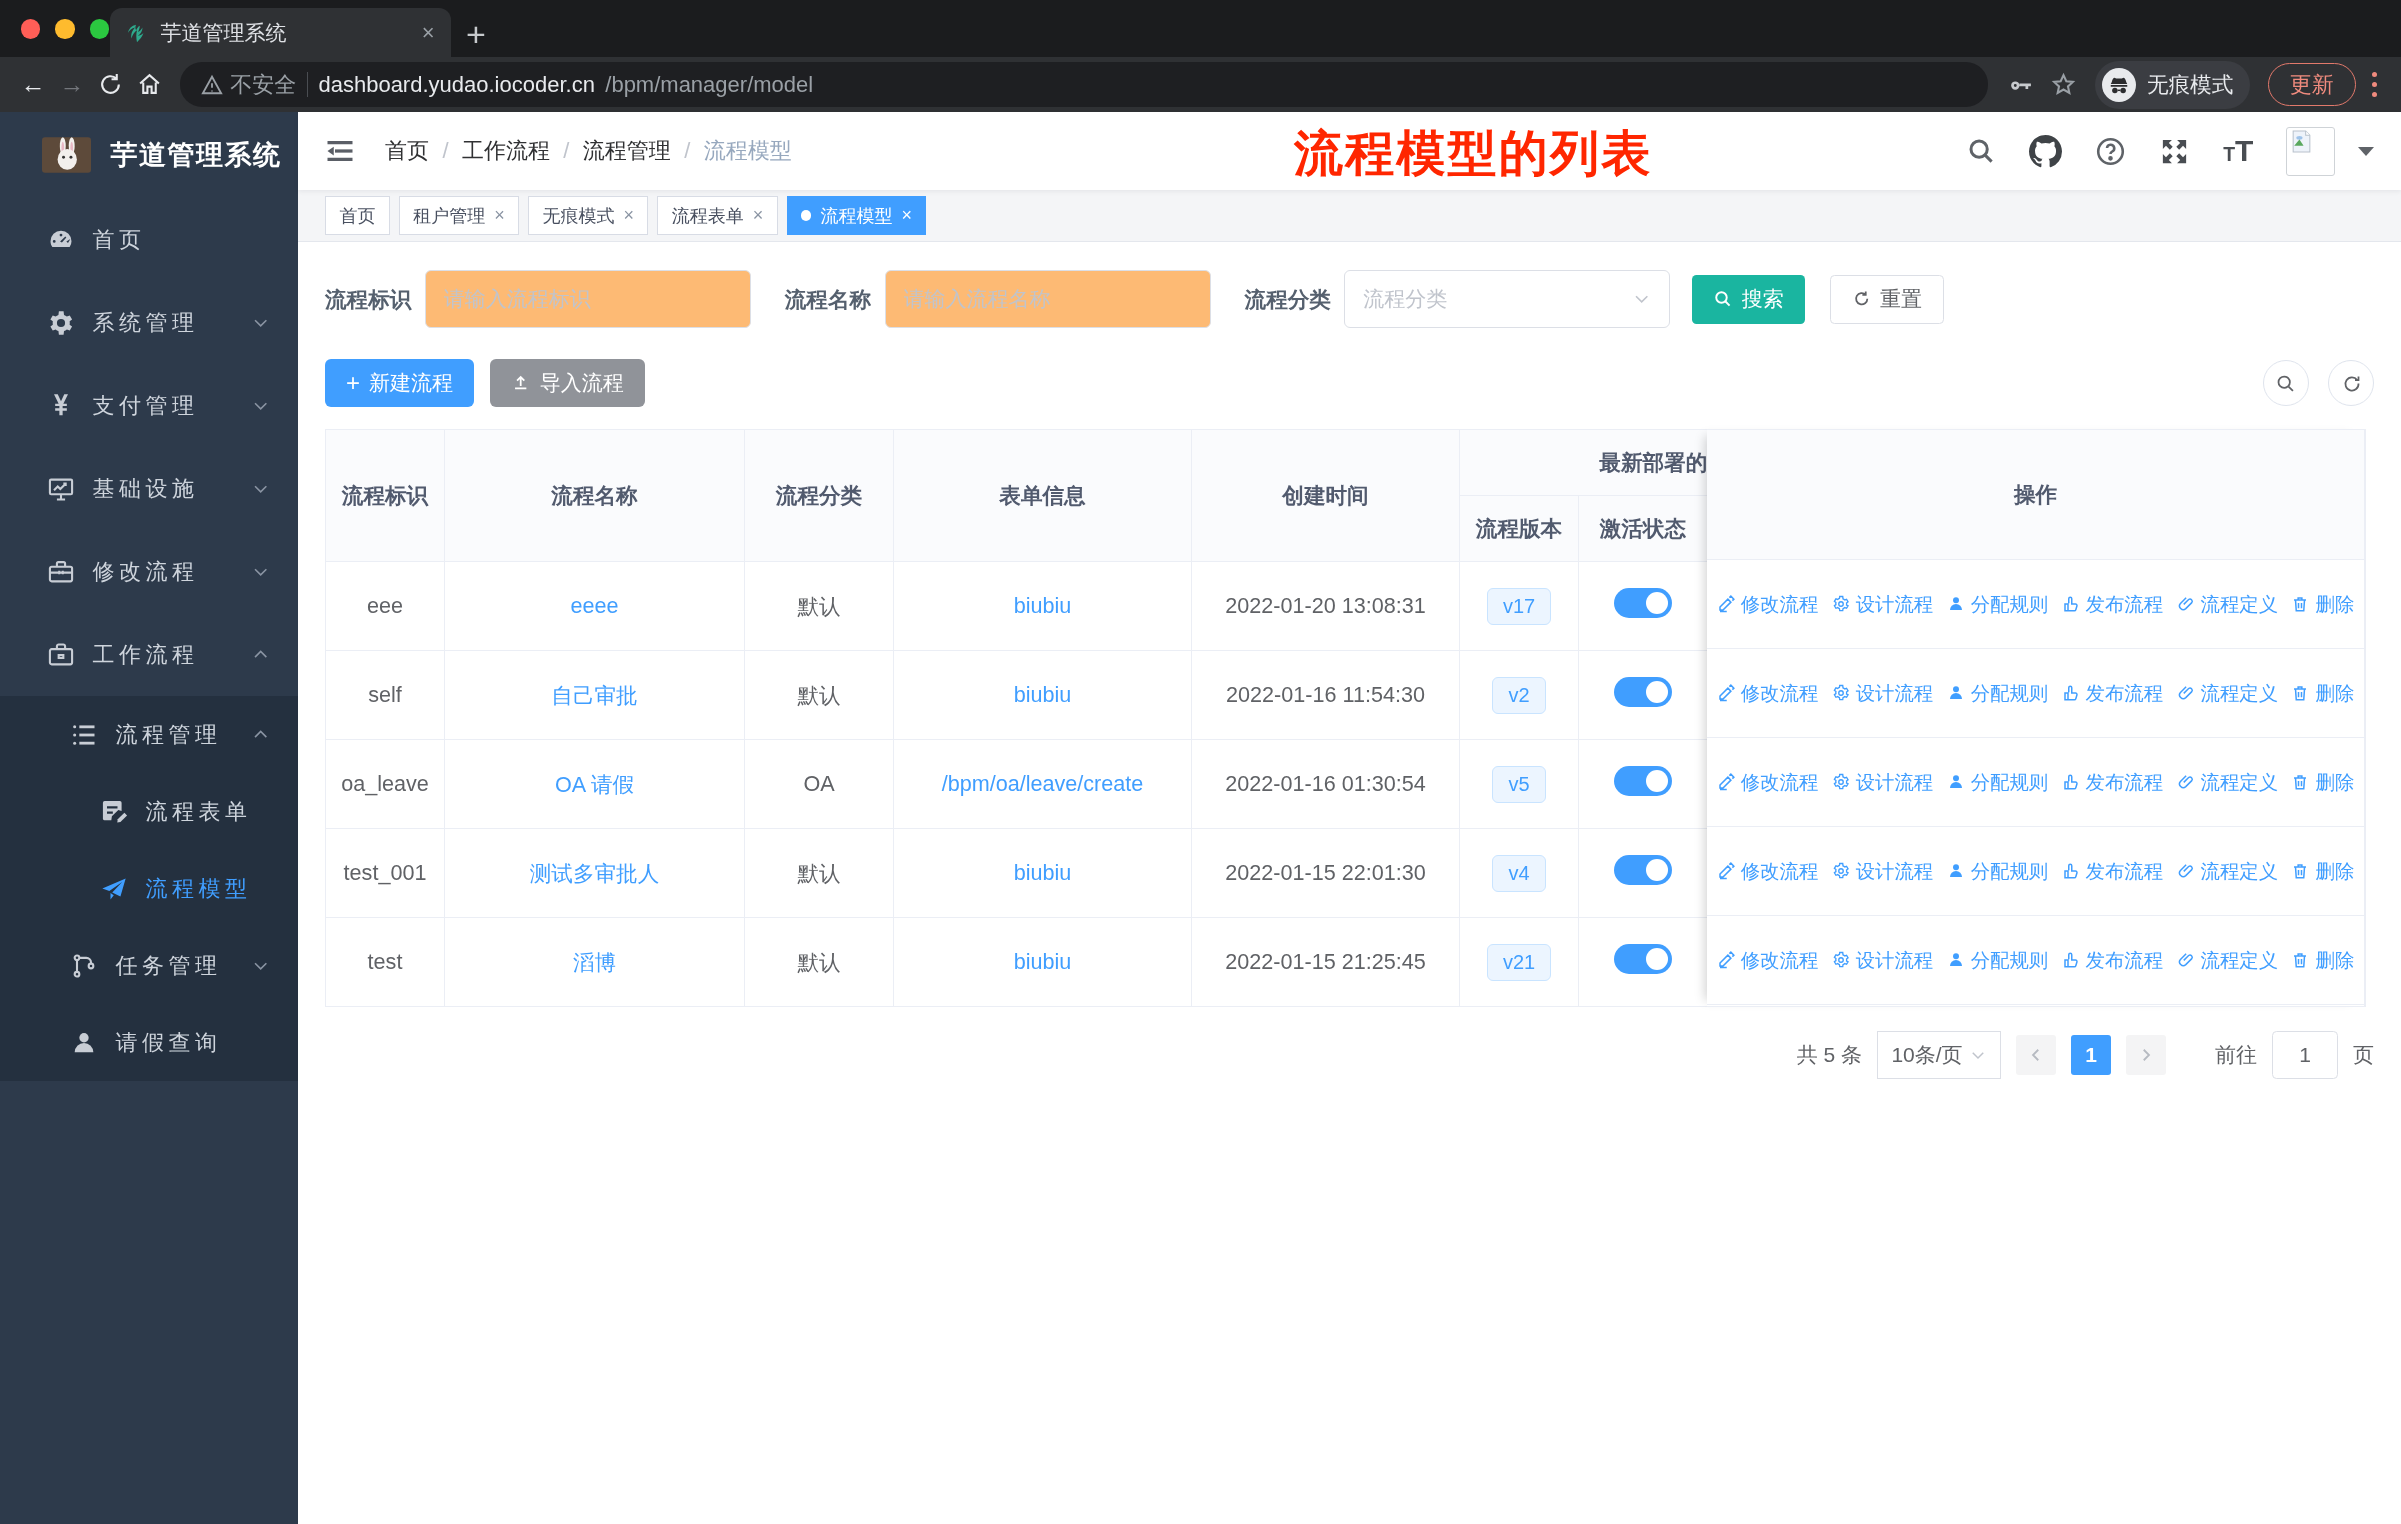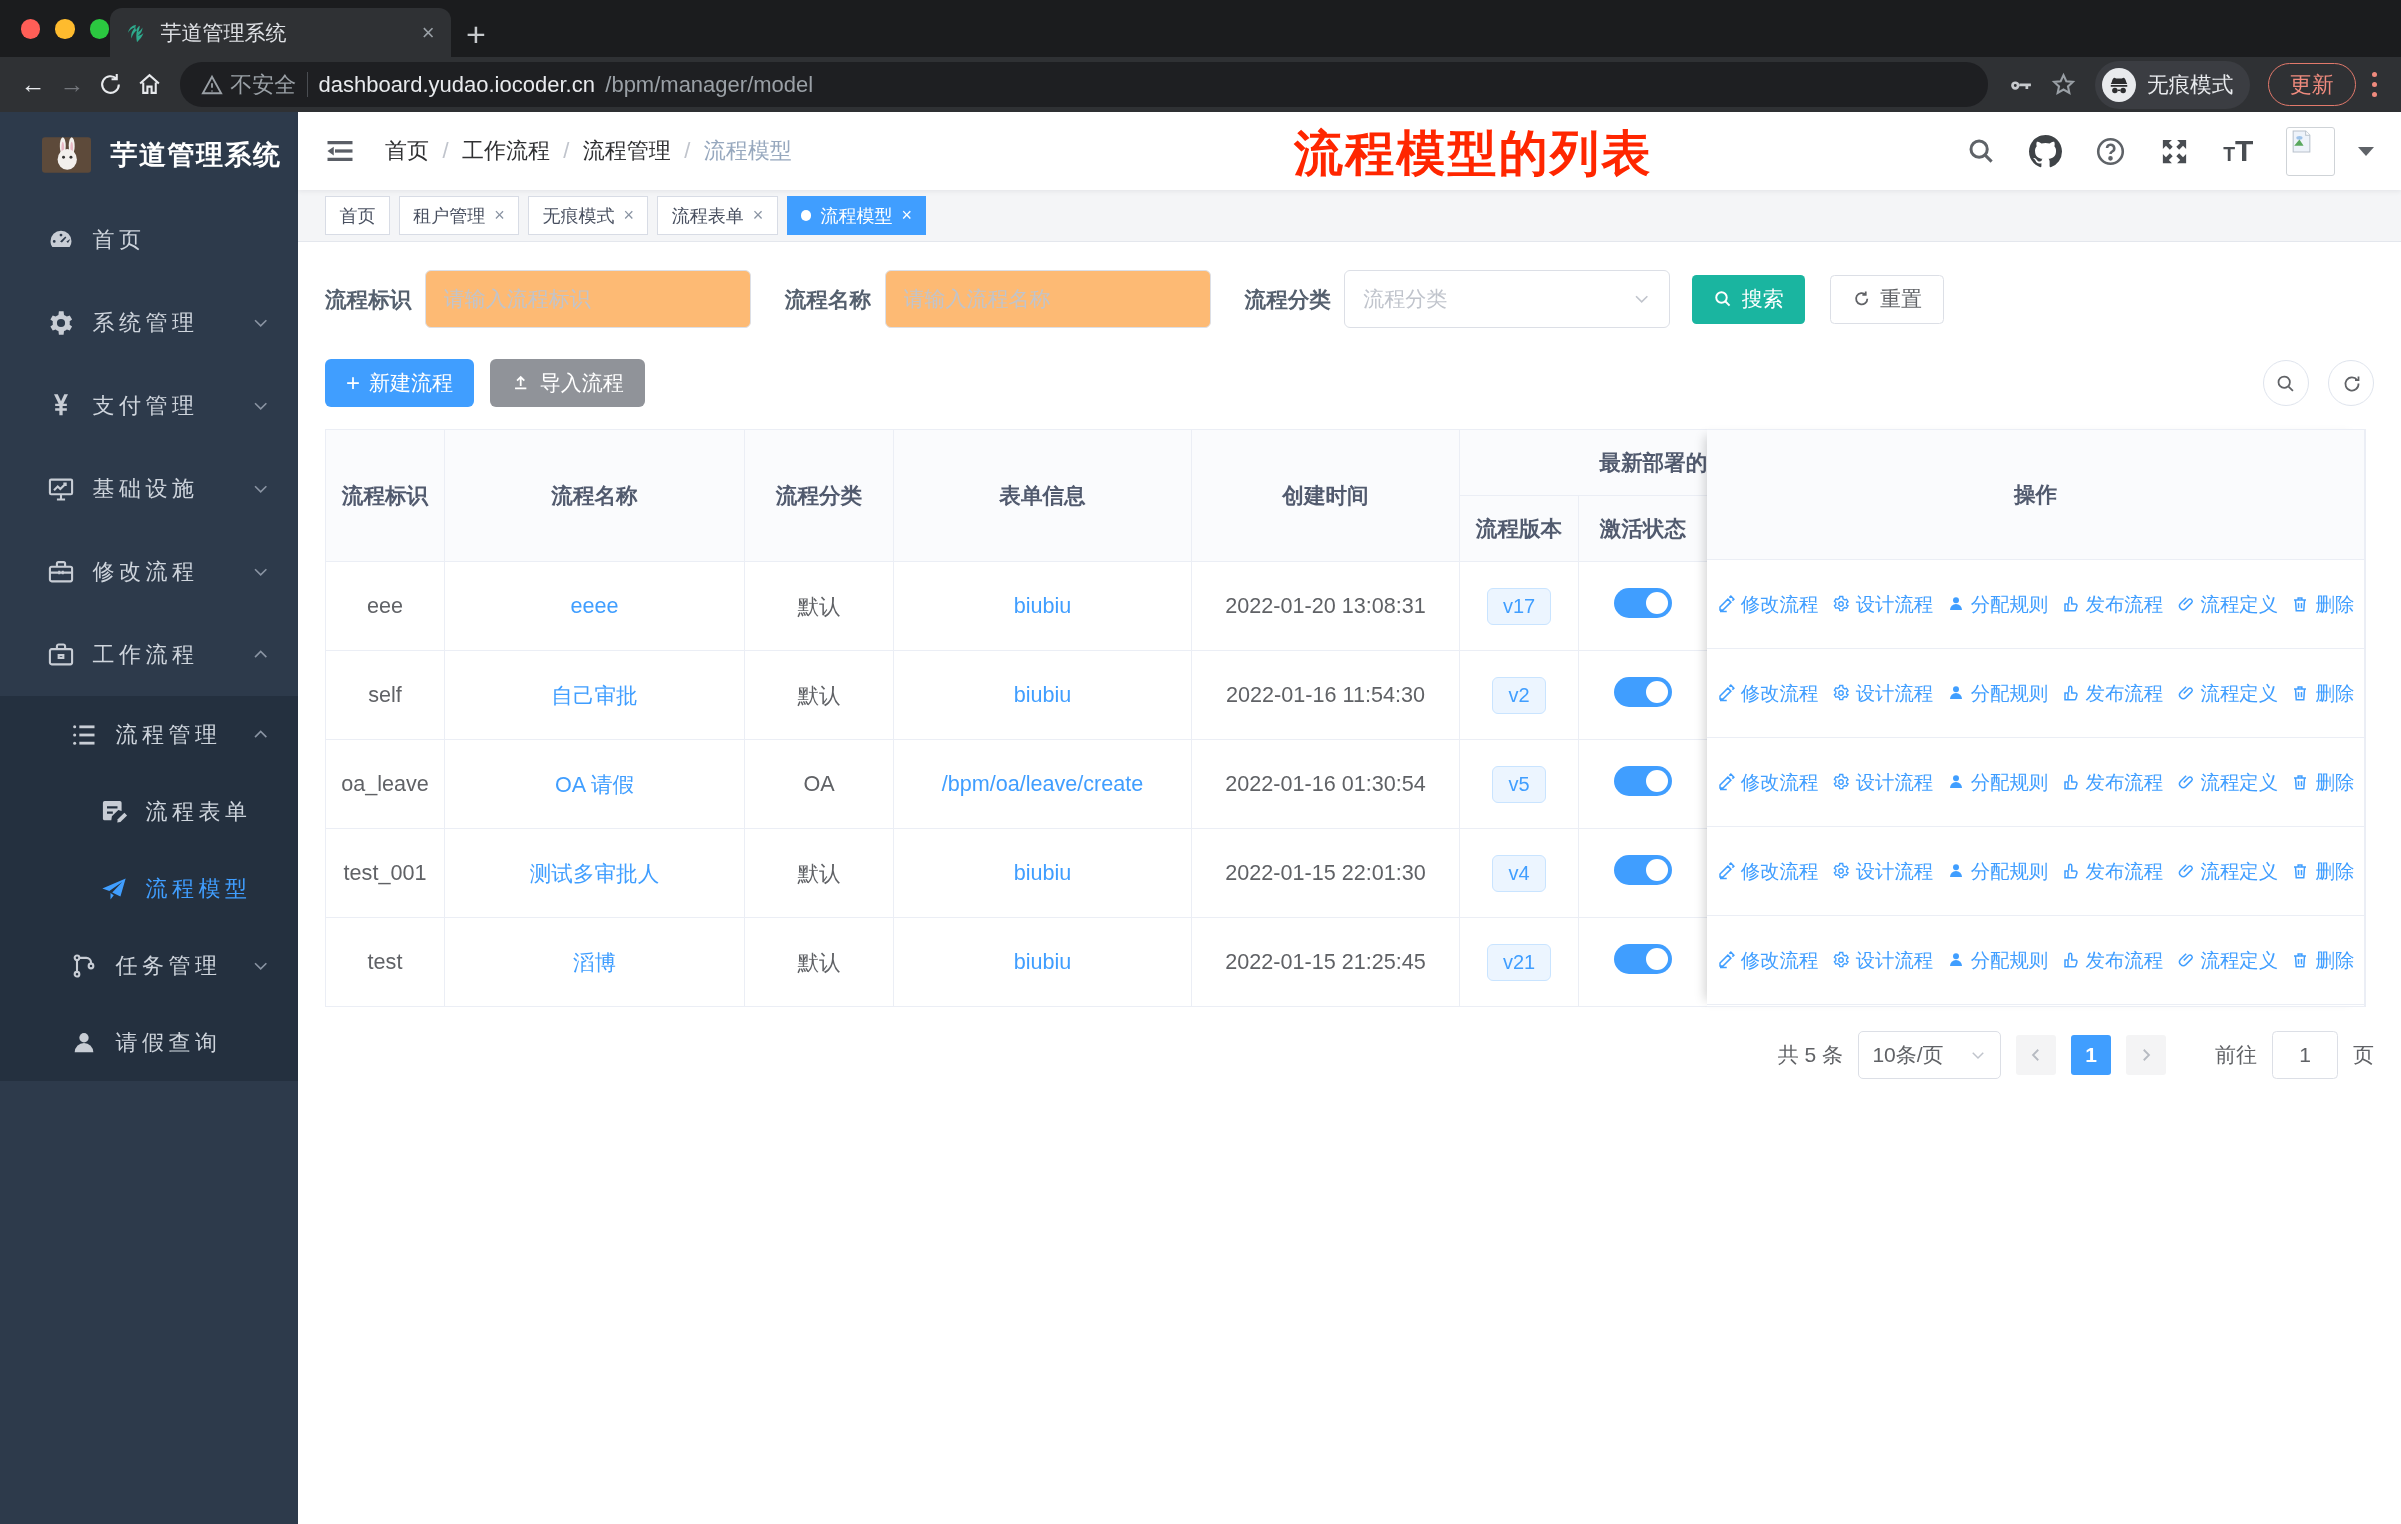--- a/index.html
+++ b/index.html
@@ -81,21 +81,21 @@
   a.lnk{color:#409eff;text-decoration:none;cursor:pointer}
   .vbadge{display:inline-block;padding:6px 15px;background:#ecf5ff;border:1.5px solid #c9e4ff;border-radius:6px;color:#409eff;font-size:20px}
   .switch{width:58px;height:30px;border-radius:15px;background:#409eff;position:relative;display:inline-block;cursor:pointer}
   .switch::after{content:'';position:absolute;right:3.7px;top:3.7px;width:22px;height:22px;border-radius:50%;background:#fff}
   .op-col{position:absolute;top:0;right:0;bottom:0;width:658px;background:#fff;box-shadow:-9px 0 10.4px -7.4px rgba(0,0,0,.18);border:1.5px solid #ebeef5;border-left:none}
   .op-head{height:130px;display:flex;align-items:center;justify-content:center;background:#fafbfd;border-bottom:1.5px solid #ebeef5;color:#515a6e;font-size:21.6px;font-weight:bold}
   .op-row{height:89px;display:flex;align-items:center;justify-content:center;gap:13.4px;border-bottom:1.5px solid #ebeef5;padding:0 9px}
   .op-link{color:#409eff;font-size:19.4px;display:inline-flex;align-items:center;gap:6px;text-decoration:none;cursor:pointer;white-space:nowrap}
   
   .pager{margin-top:24px;display:flex;align-items:center;justify-content:flex-end;gap:15px;font-size:21px;color:#606266}
-  .psel{width:143px;height:48px;border:1.5px solid #dcdfe6;border-radius:5px;display:flex;align-items:center;justify-content:space-between;padding:0 13.4px;color:#606266}
+  .psel{width:124px;height:48px;border:1.5px solid #dcdfe6;border-radius:0;display:flex;align-items:center;justify-content:space-between;padding:0 13.4px;color:#606266}
   .pbtn{width:40px;height:40px;background:#f4f4f5;border-radius:3px;display:flex;align-items:center;justify-content:center;color:#b6bac1;cursor:pointer}
   .pcur{width:40px;height:40px;background:#409eff;border-radius:3px;display:flex;align-items:center;justify-content:center;color:#fff;font-weight:bold;cursor:pointer}
   .pinput{width:66px;height:48px;border:1.5px solid #dcdfe6;border-radius:4.5px;text-align:center;font-size:21px;color:#606266}
   svg{display:block}
 </style>
 </head>
 <body>
 
 <div>
   <div class="tabstrip">

